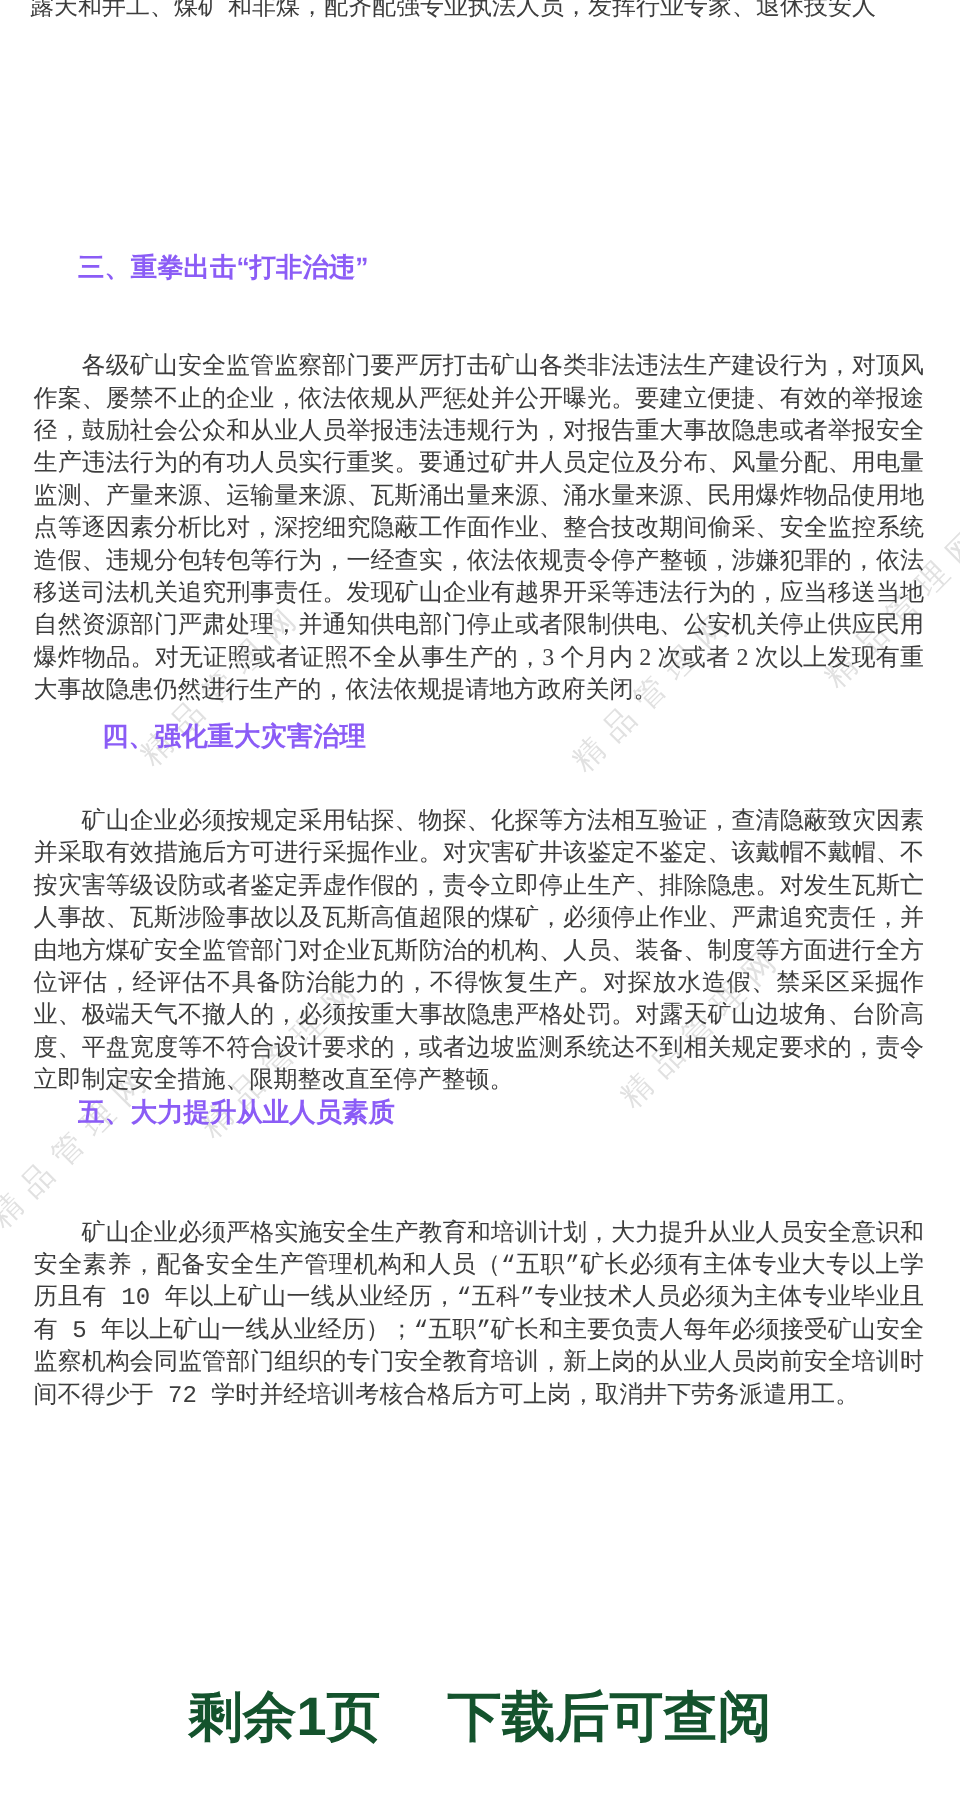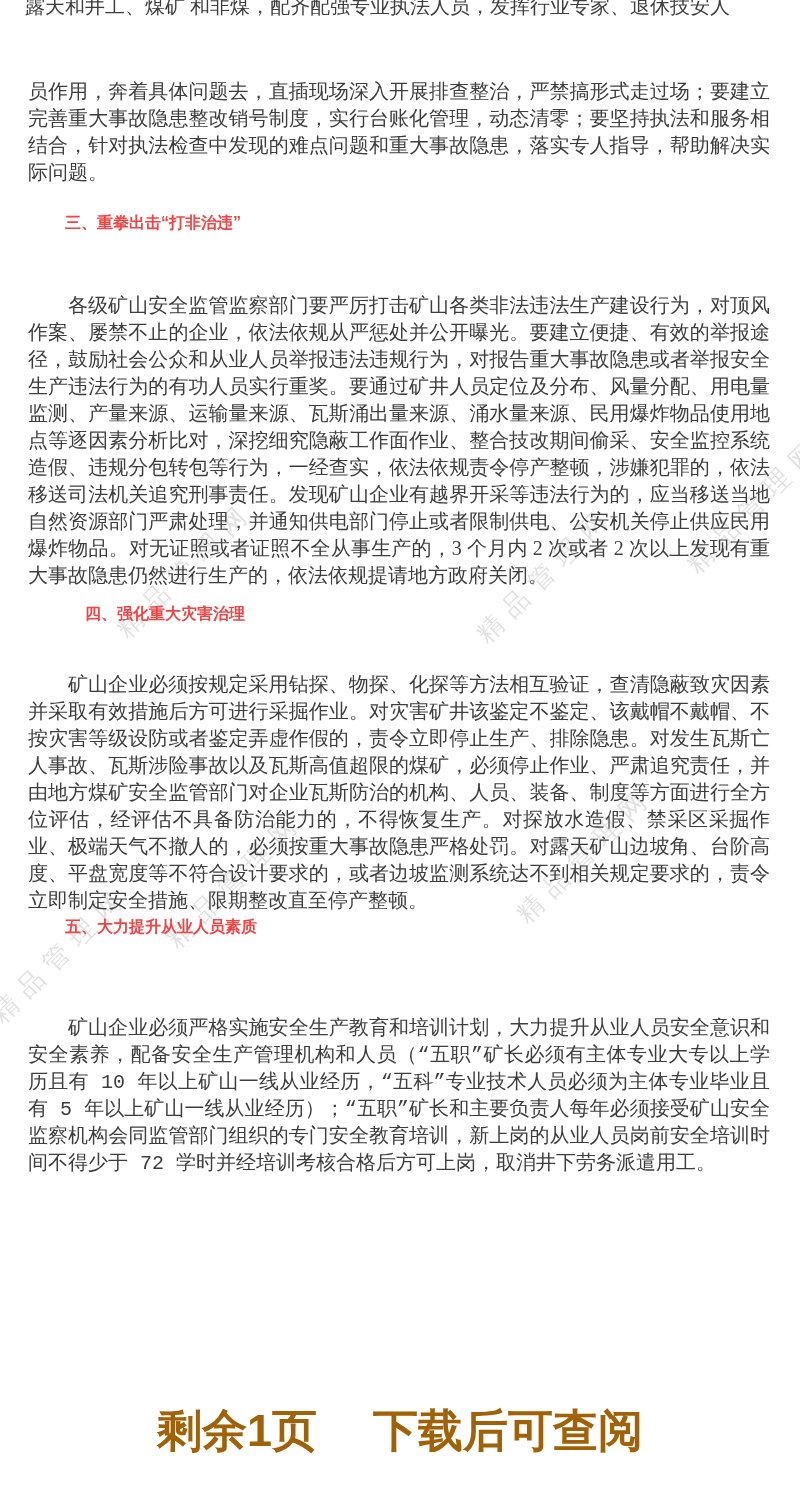--- a/index.html
+++ b/index.html
@@ -30,56 +30,55 @@
     font-size:20px;line-height:27px;
     text-align:justify;text-justify:inter-ideograph;
     color:#3d3d3d;margin:0;overflow:hidden;z-index:1;
   }
   .indent{text-indent:2em;margin-top:32px;}
   .top-cut{top:-7px;left:25px;width:745px;white-space:nowrap;height:30px;}
   .p-intro{top:78px;height:108px;}
   .h-sec{
     position:absolute;left:65px;right:30px;margin:0;z-index:1;
     font-family:"Liberation Sans","DejaVu Sans",sans-serif;
-    font-weight:bold;font-size:16px;line-height:27px;color:#ef4444;
+    font-weight:bold;font-size:22px;line-height:27px;color:#8b5cf6;
   }
   .h3{top:209px;}
   .p3{top:260px;height:324px;}
   .h4{top:600px;margin-left:20px;}
   .p4{top:639px;height:243px;}
   .h5{top:913px;}
   .p5a{top:983px;height:189px;font-family:Liberation Mono, monospace;}
   .p5b{top:1208px;height:108px;}
   
   .banner{
     position:absolute;left:0;right:0;top:1403px;height:60px;z-index:1;
     text-align:center;white-space:nowrap;
     font-family:"Liberation Sans","DejaVu Sans",sans-serif;
-    font-weight:bold;font-size:45px;line-height:56px;color:#a16207;
+    font-weight:bold;font-size:45px;line-height:56px;color:#14532d;
     cursor:pointer;
   }
   .banner .gap{display:inline-block;width:56px;}
 </style>
 </head>
 <body>
 
 <div class="page">
 
   <div class="wm-layer">
     <span class="wm wm1">精品管理网</span>
     <span class="wm wm2">精品管理网</span>
     <span class="wm wm3">精品管理网</span>
     <span class="wm wm4">精品管理网</span>
     <span class="wm wm5">精品管理网</span>
     <span class="wm wm6">精品管理网</span>
   </div>
 
   <p class="txt top-cut">露天和井工、煤矿 和非煤，配齐配强专业执法人员，发挥行业专家、退休技安人</p>
 
-  <p class="txt p-intro">员作用，奔着具体问题去，直插现场深入开展排查整治，严禁搞形式走过场；要建立完善重大事故隐患整改销号制度，实行台账化管理，动态清零；要坚持执法和服务相结合，针对执法检查中发现的难点问题和重大事故隐患，落实专人指导，帮助解决实际问题。</p>
 
   <h2 class="h-sec h3">三、重拳出击“打非治违”</h2>
   <p class="txt indent p3">各级矿山安全监管监察部门要严厉打击矿山各类非法违法生产建设行为，对顶风作案、屡禁不止的企业，依法依规从严惩处并公开曝光。要建立便捷、有效的举报途径，鼓励社会公众和从业人员举报违法违规行为，对报告重大事故隐患或者举报安全生产违法行为的有功人员实行重奖。要通过矿井人员定位及分布、风量分配、用电量监测、产量来源、运输量来源、瓦斯涌出量来源、涌水量来源、民用爆炸物品使用地点等逐因素分析比对，深挖细究隐蔽工作面作业、整合技改期间偷采、安全监控系统造假、违规分包转包等行为，一经查实，依法依规责令停产整顿，涉嫌犯罪的，依法移送司法机关追究刑事责任。发现矿山企业有越界开采等违法行为的，应当移送当地自然资源部门严肃处理，并通知供电部门停止或者限制供电、公安机关停止供应民用爆炸物品。对无证照或者证照不全从事生产的，3 个月内 2 次或者 2 次以上发现有重大事故隐患仍然进行生产的，依法依规提请地方政府关闭。</p>
 
   <h2 class="h-sec h4">四、强化重大灾害治理</h2>
   <p class="txt indent p4">矿山企业必须按规定采用钻探、物探、化探等方法相互验证，查清隐蔽致灾因素并采取有效措施后方可进行采掘作业。对灾害矿井该鉴定不鉴定、该戴帽不戴帽、不按灾害等级设防或者鉴定弄虚作假的，责令立即停止生产、排除隐患。对发生瓦斯亡人事故、瓦斯涉险事故以及瓦斯高值超限的煤矿，必须停止作业、严肃追究责任，并由地方煤矿安全监管部门对企业瓦斯防治的机构、人员、装备、制度等方面进行全方位评估，经评估不具备防治能力的，不得恢复生产。对探放水造假、禁采区采掘作业、极端天气不撤人的，必须按重大事故隐患严格处罚。对露天矿山边坡角、台阶高度、平盘宽度等不符合设计要求的，或者边坡监测系统达不到相关规定要求的，责令立即制定安全措施、限期整改直至停产整顿。</p>
 
   <h2 class="h-sec h5">五、大力提升从业人员素质</h2>
   <p class="txt indent p5a">矿山企业必须严格实施安全生产教育和培训计划，大力提升从业人员安全意识和安全素养，配备安全生产管理机构和人员（“五职”矿长必须有主体专业大专以上学历且有 10 年以上矿山一线从业经历，“五科”专业技术人员必须为主体专业毕业且有 5 年以上矿山一线从业经历）；“五职”矿长和主要负责人每年必须接受矿山安全监察机构会同监管部门组织的专门安全教育培训，新上岗的从业人员岗前安全培训时间不得少于 72 学时并经培训考核合格后方可上岗，取消井下劳务派遣用工。</p>
 

